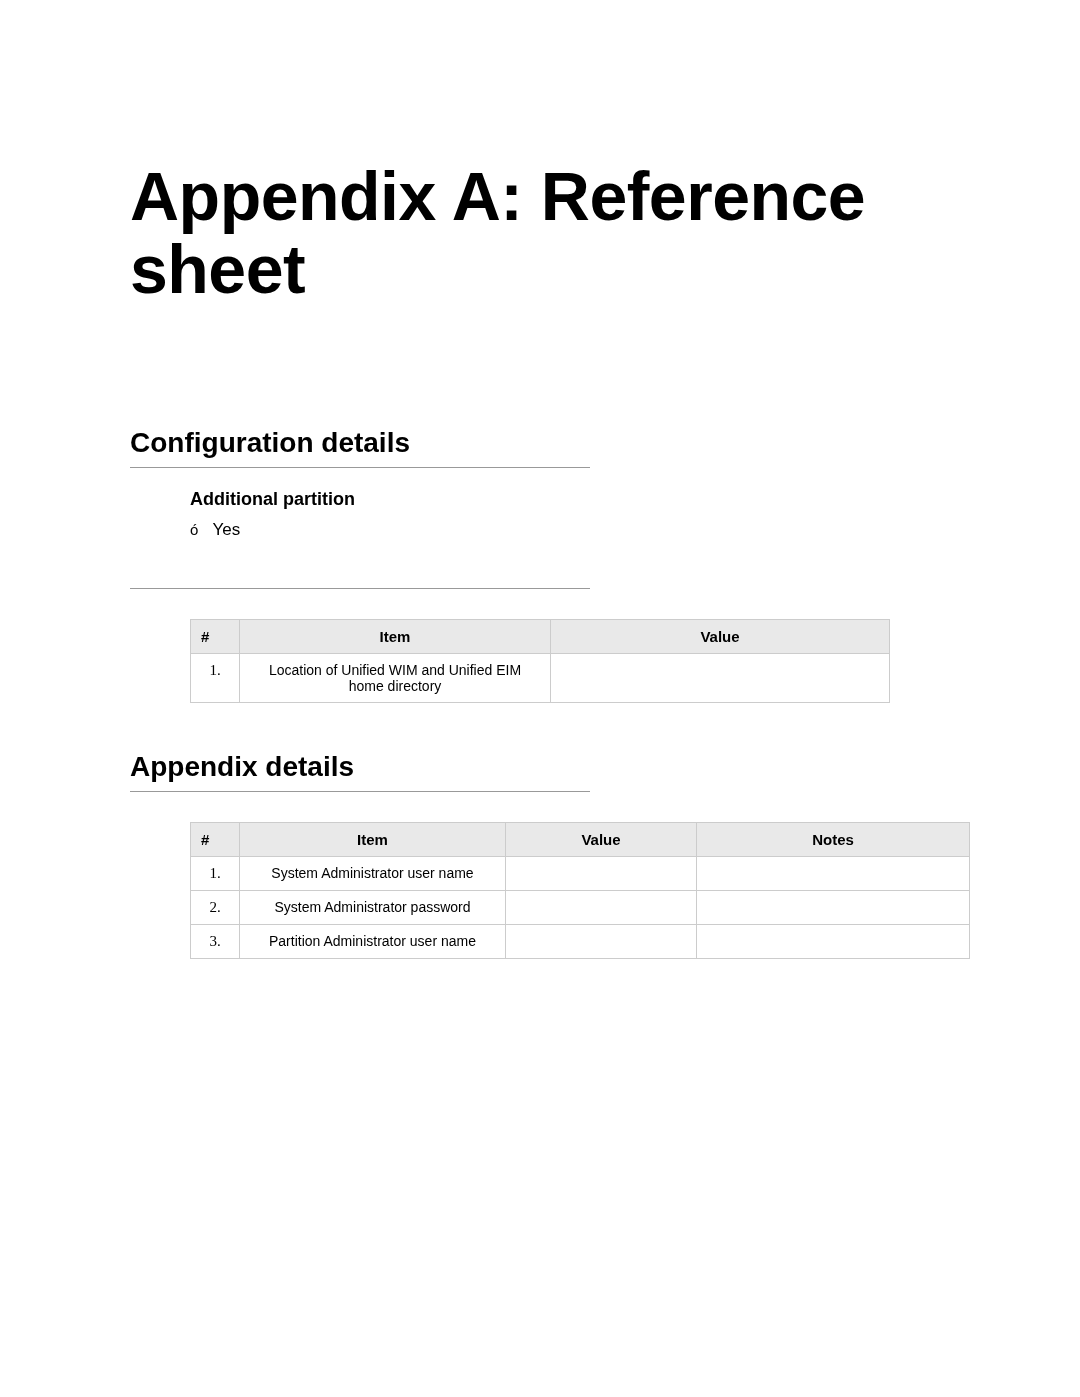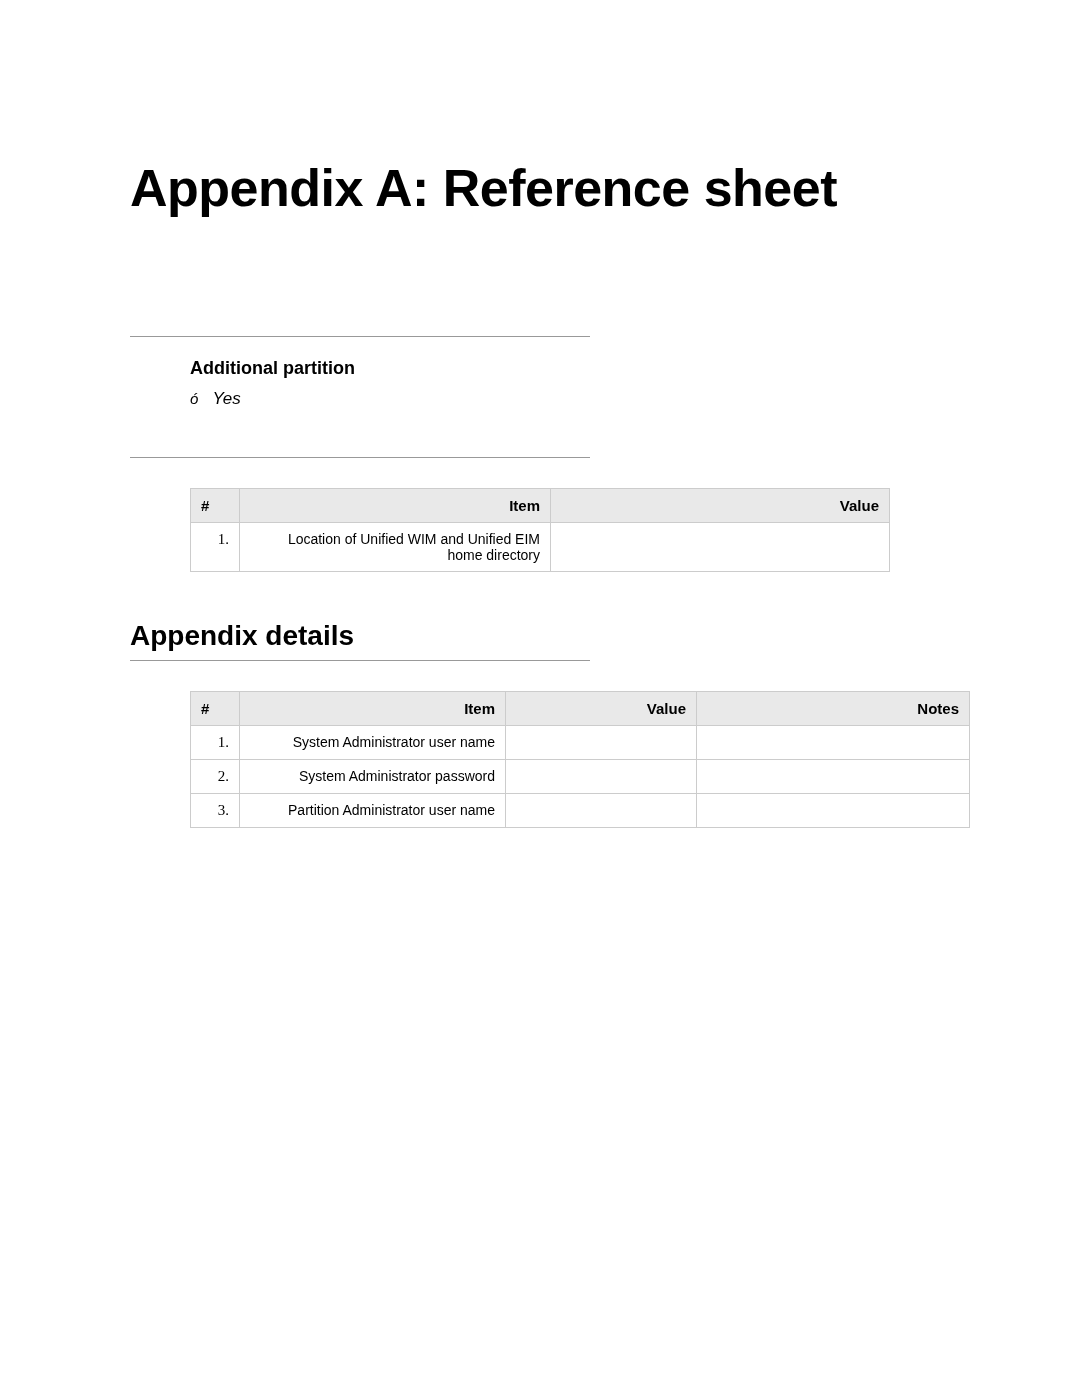--- a/index.html
+++ b/index.html
@@ -11,21 +11,21 @@
   }
   body {
     font-family: Arial, Helvetica, sans-serif;
     color: #000;
     padding: 160px 130px 0 130px;
     box-sizing: border-box;
   }
   .title {
     font-family: "Arial Black", Arial, sans-serif;
     font-weight: 900;
-    font-size: 52px;
+    font-size: 68px;
     line-height: 1.08;
     letter-spacing: -0.5px;
     margin: 0 0 120px 0;
     font-stretch: condensed;
   }
   .section-heading {
     font-family: "Arial Narrow", Arial, sans-serif;
     font-weight: 700;
     font-size: 28px;
     margin: 0 0 8px 0;
@@ -45,39 +45,38 @@
     margin-bottom: 24px;
   }
   .sub-heading {
     font-weight: 700;
     font-size: 18px;
     margin: 21px 0 10px 0;
   }
   .option-line {
     font-size: 17px;
     margin: 6px 0 12px 0;
-    font-style: italic;
   }
   .option-line .bullet {
     display: inline-block;
     width: 18px;
     font-size: 15px;
   }
   table.detail {
     border-collapse: collapse;
     margin-left: 60px;
     margin-top: 30px;
     width: 700px;
     font-size: 14px;
   }
   table.detail.wide { width: 780px; }
   table.detail th, table.detail td {
     border: 1px solid #ccc;
     padding: 8px 10px;
-    text-align: right;
+    text-align: center;
     vertical-align: top;
   }
   table.detail th {
     background: #e9e9e9;
     font-family: "Arial Narrow", Arial, sans-serif;
     font-weight: 700;
     font-size: 15px;
     font-stretch: condensed;
   }
   table.detail .col-num { width: 28px; text-align: left; }
@@ -88,20 +87,21 @@
   
   table.fs .col-item { width: 290px; }
   .first-section { margin-top: 0; }
 </style>
 </head>
 <body>
 
 <h1 class="title">Appendix A: Reference sheet</h1>
 
 <div class="section first-section">
+  <div class="section-heading">Configuration details</div>
   <hr class="section-rule">
 
   <div class="subsection">
     <div class="sub-heading">Additional partition</div>
     <div class="option-line">
       <span class="bullet">ó</span>
       <span>Yes</span>
     </div>
   </div>
 

